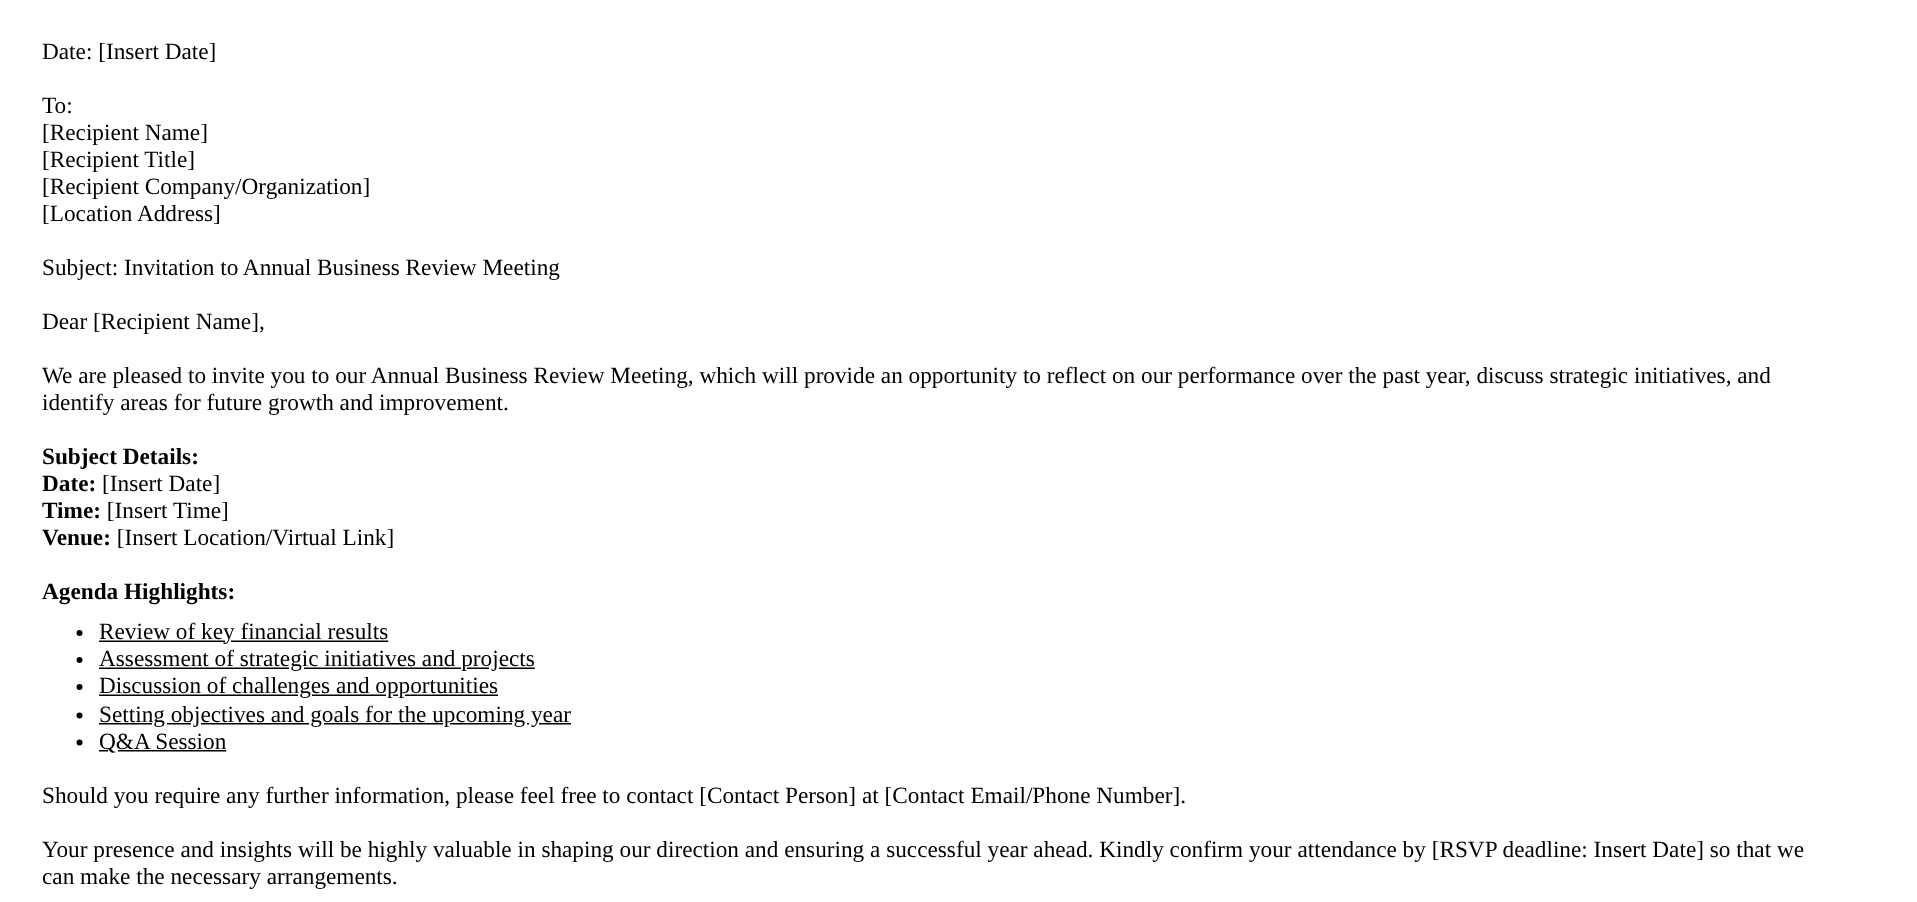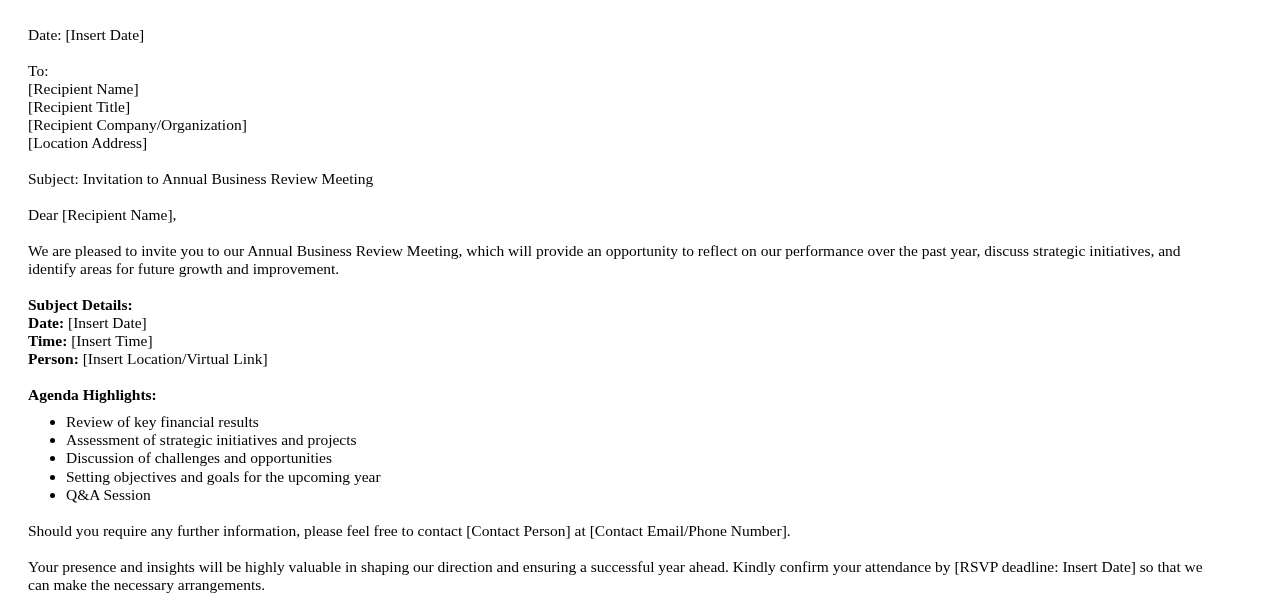--- a/index.html
+++ b/index.html
@@ -32,20 +32,21 @@
     margin: 12px 0 18px 0;
     max-width: 1218px;
   }
   b, .bold {
     font-weight: bold;
   }
   ul.agenda {
     margin: 9px 0 17px 0;
     padding-left: 38px;
     list-style-type: disc;
+    text-decoration: underline;
   }
   ul.agenda li {
     margin: 0 0 0 0;
     padding: 0;
     line-height: 1.19;
   }
   .labeled .lbl {
     font-weight: bold;
   }
 </style>
@@ -67,21 +68,21 @@
   <p class="block">Subject: Invitation to Annual Business Review Meeting</p>
 
   <p class="block">Dear [Recipient Name],</p>
 
   <p class="para">We are pleased to invite you to our Annual Business Review Meeting, which will provide an opportunity to reflect on our performance over the past year, discuss strategic initiatives, and identify areas for future growth and improvement.</p>
 
   <div class="block">
     <p class="line bold">Subject Details:</p>
     <p class="line labeled"><span class="lbl">Date:</span> <span>[Insert Date]</span></p>
     <p class="line labeled"><span class="lbl">Time:</span> <span>[Insert Time]</span></p>
-    <p class="line labeled"><span class="lbl">Person:</span> <span>[Insert Location/Virtual Link]</span></p>
+    <p class="line labeled"><span class="lbl">Venue:</span> <span>[Insert Location/Virtual Link]</span></p>
   </div>
 
   <p class="line bold">Agenda Highlights:</p>
   <ul class="agenda">
     <li>Review of key financial results</li>
     <li>Assessment of strategic initiatives and projects</li>
     <li>Discussion of challenges and opportunities</li>
     <li>Setting objectives and goals for the upcoming year</li>
     <li>Q&amp;A Session</li>
   </ul>

